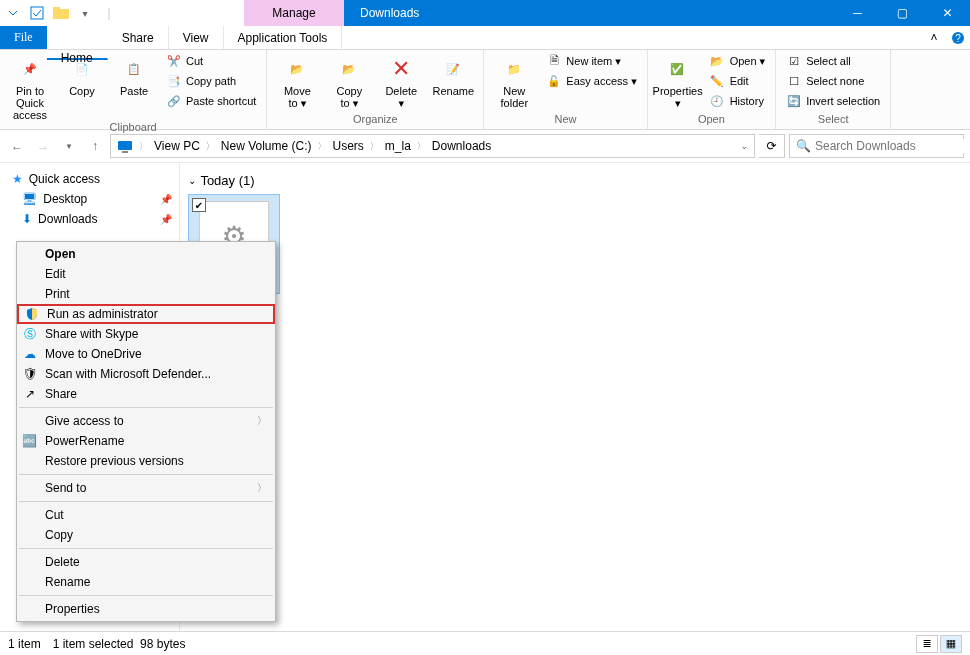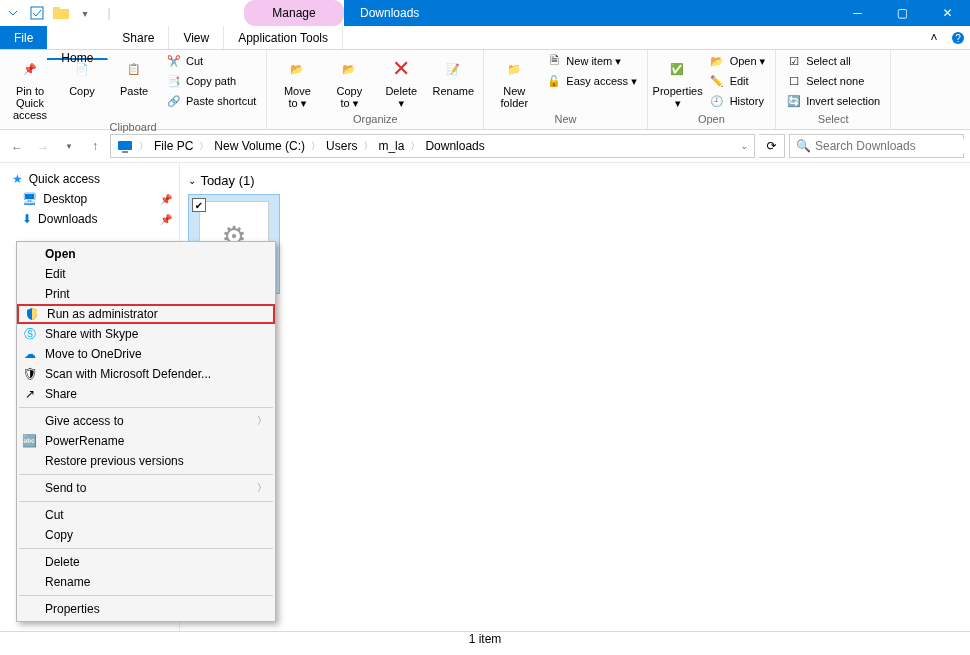--- a/index.html
+++ b/index.html
@@ -1,28 +1,28 @@
 <!DOCTYPE html>
 <html><head>
 <meta charset="utf-8">
 <style>
 * { margin: 0; padding: 0; box-sizing: border-box; font-family: "Segoe UI", Tahoma, sans-serif; }
 body { width: 970px; height: 655px; background: #fff; font-size: 12px; color: #000; overflow: hidden; position: relative; }
 
 .titlebar { height: 26px; background: #fff; display: flex; align-items: stretch; }
 .titlebar .qat { display: flex; align-items: center; gap: 2px; padding: 0 2px; }
 .titlebar .qat .q { width: 22px; height: 22px; display: flex; align-items: center; justify-content: center; }
-.titlebar .manage { width: 100px; background: #f3c7ef; display: flex; align-items: center; justify-content: center; font-size: 12px; margin-left: 122px; border-radius: 11px; }
+.titlebar .manage { width: 100px; background: #f3c7ef; display: flex; align-items: center; justify-content: center; font-size: 12px; margin-left: 122px; }
 .titlebar .wintitle { flex: 1; background: #0078d7; color: #fff; display: flex; align-items: center; padding-left: 16px; position: relative; }
 .titlebar .winbtns { position: absolute; right: 0; top: 0; display: flex; height: 26px; }
 .titlebar .winbtns .wb { width: 45px; display: flex; align-items: center; justify-content: center; color: #fff; }
 
 .tabs { height: 24px; display: flex; border-bottom: 1px solid #d9d9d9; background: #fff; }
 .tabs .tab { padding: 0 14px; display: flex; align-items: center; font-size: 12px; border-right: 1px solid #e6e6e6; }
-.tabs .tab.file { background: #0078d7; color: #fff; border: none; }
+.tabs .tab.file { background: #0078d7; color: #fff; border: none; font-family: Liberation Serif, serif; }
 .tabs .tab.active { border-bottom: 2px solid #0078d7; margin-top: 32px; }
 .tabs .spacer { flex: 1; }
 .tabs .help { width: 24px; display: flex; align-items: center; justify-content: center; color: #0078d7; }
 .tabs .collapse { width: 24px; display: flex; align-items: center; justify-content: center; }
 
 .ribbon { height: 80px; background: #fcfcfc; display: flex; border-bottom: 1px solid #d9d9d9; }
 .rgroup { border-right: 1px solid #e4e4e4; padding: 2px 6px; display: flex; flex-direction: column; position: relative; }
 .rgroup .body { flex: 1; display: flex; gap: 4px; align-items: flex-start; }
 .rgroup .glabel { text-align: center; font-size: 11px; color: #666; padding-bottom: 2px; }
 .bigbtn { display: flex; flex-direction: column; align-items: center; justify-content: flex-start; width: 48px; font-size: 11px; text-align: center; line-height: 1.1; gap: 1px; padding-top: 2px; }
@@ -53,21 +53,21 @@
 .thumb .pic { width: 70px; height: 70px; background: #fff; border: 1px solid #ccc; margin-top: 4px; display: flex; align-items: center; justify-content: center; font-size: 28px; color: #999; }
 .thumb .lbl { font-size: 11px; text-align: center; margin-top: 4px; padding-bottom: 4px; word-break: break-word; }
 
 .ctx { position: absolute; left: 16px; top: 241px; width: 260px; background: #f5f5f5; border: 1px solid #b8b8b8; box-shadow: 3px 3px 6px rgba(0,0,0,0.3); z-index: 100; padding: 2px 0; }
 .ctx .row { display: flex; align-items: center; height: 20px; padding: 0 8px 0 28px; position: relative; font-size: 12px; }
 .ctx .row .ic { position: absolute; left: 5px; width: 16px; height: 16px; display: flex; align-items: center; justify-content: center; font-size: 12px; }
 .ctx .row .arrow { margin-left: auto; color: #555; font-size: 10px; }
 .ctx .sep { height: 1px; background: #d0d0d0; margin: 3px 2px; }
 .ctx .hl { border: 2px solid #d83131; align-items: center; }
 
-.status { height: 24px; border-top: 1px solid #d9d9d9; display: flex; align-items: center; padding: 0 8px; font-size: 12px; gap: 12px; flex-direction: column; }
+.status { height: 24px; border-top: 1px solid #d9d9d9; display: flex; align-items: center; padding: 0 8px; font-size: 12px; gap: 12px; }
 .status .views { margin-left: auto; display: flex; gap: 2px; }
 .status .views .vb { width: 22px; height: 18px; border: 1px solid #ccc; display: flex; align-items: center; justify-content: center; font-size: 11px; }
 
 svg { display: block; }
 </style>
 </head>
 <body>
 
 <div class="titlebar">
   <div class="qat">
@@ -250,21 +250,21 @@
   <div class="navb" style="font-size:9px">▾</div>
   <div class="navb">↑</div>
   <div class="crumbs">
     <span class="seg">
         <svg width="16" height="14">
           <rect x="1" y="2" width="14" height="9" fill="#0078d7" rx="1"></rect>
           <rect x="5" y="12" width="6" height="2" fill="#888"></rect>
         </svg>
       </span>
     <span class="sep">〉</span>
-    <span class="seg">File PC</span>
+    <span class="seg">View PC</span>
     <span class="sep">〉</span>
     <span class="seg">New Volume (C:)</span>
     <span class="sep">〉</span>
     <span class="seg">Users</span>
     <span class="sep">〉</span>
     <span class="seg">m_la</span>
     <span class="sep">〉</span>
     <span class="seg">Downloads</span>
     <span style="flex:1"></span>
     <span class="seg" style="font-size:9px;color:#666">⌄</span>

